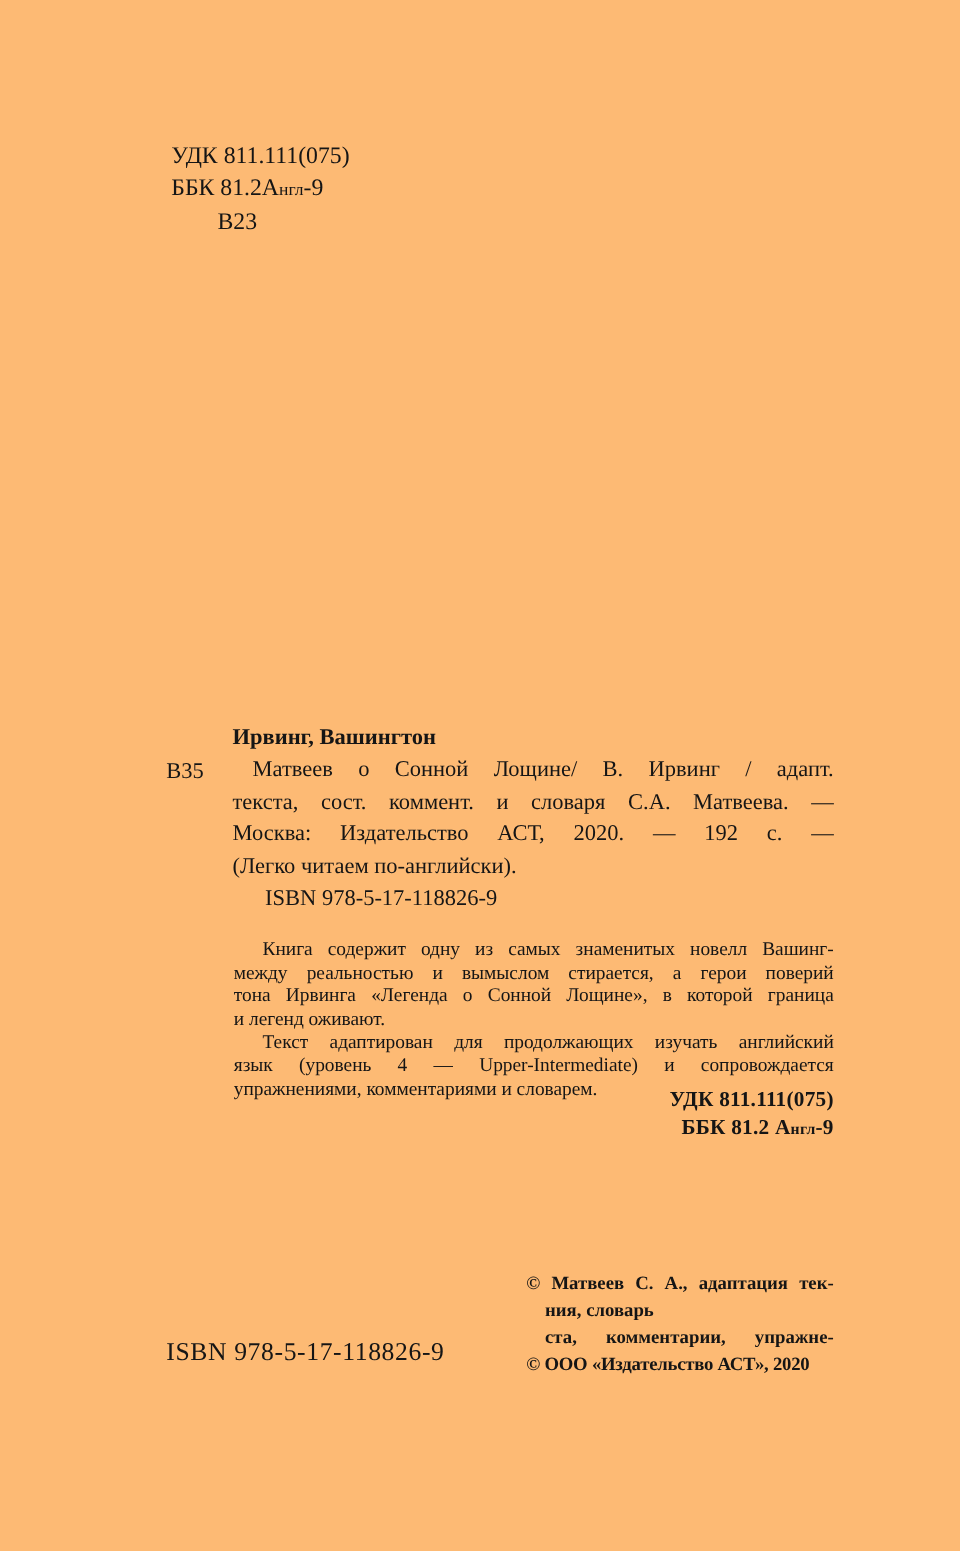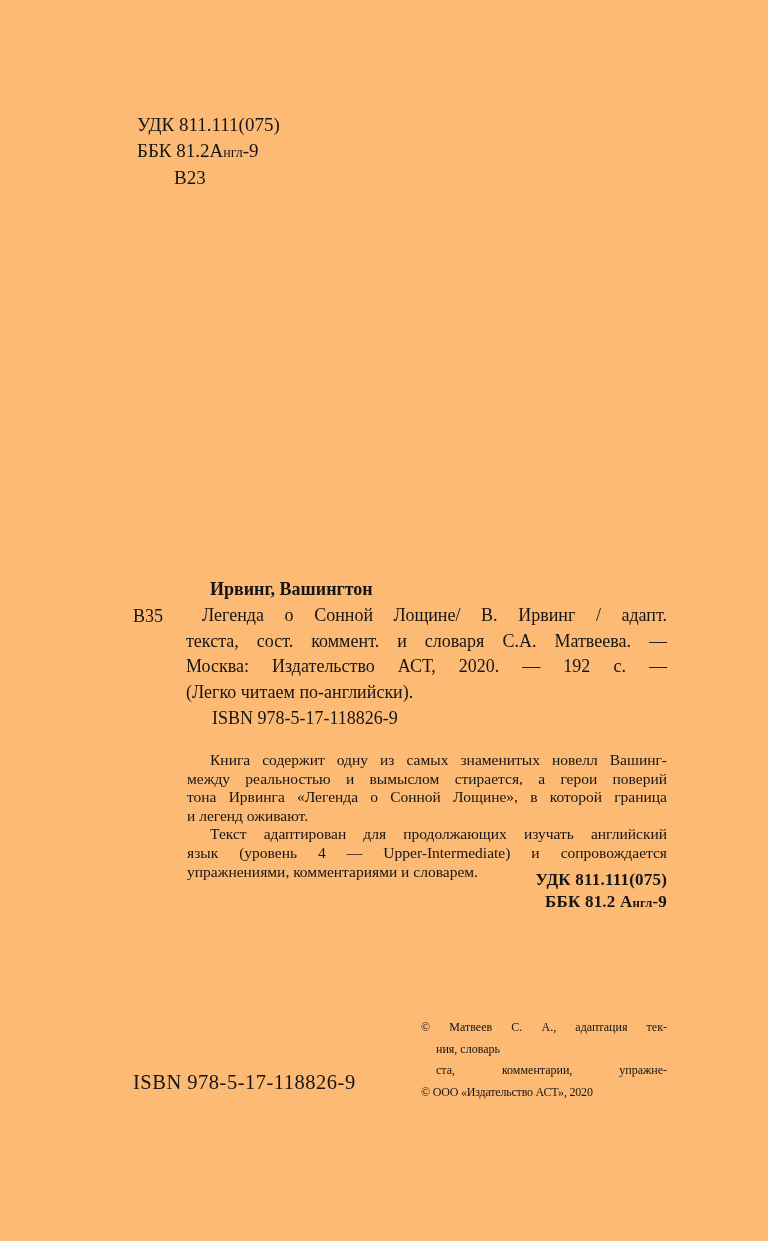--- a/index.html
+++ b/index.html
@@ -45,21 +45,20 @@
   .card {
     position: absolute;
     left: 186px;
     top: 577px;
     width: 481px;
     font-size: 18px;
     line-height: 25.8px;
   }
   .card .heading {
     font-weight: bold;
-    margin-left: 24px;
   }
   .card .first {
     text-indent: 16px;
   }
   .card .isbn-line {
     margin-left: 26px;
   }
   .annotation {
     position: absolute;
     left: 187px;
@@ -88,22 +87,23 @@
     top: 1071px;
     font-size: 20.5px;
     letter-spacing: 0.5px;
     white-space: nowrap;
   }
   .copyright {
     position: absolute;
     left: 421px;
     top: 1017px;
     width: 246px;
-    font-size: 12px;
+    font-size: 15px;
     line-height: 21.5px;
+    font-weight: bold;
   }
   .copyright .hang {
     margin-left: 15px;
   }
   .copyright .tight {
     letter-spacing: -0.2px;
     white-space: nowrap;
   }
 </style>
 </head>
@@ -114,21 +114,21 @@
   <div class="codes-top">
     <div>УДК 811.111(075)</div>
     <div><span>ББК 81.2А</span><span class="sm">нгл</span><span>-9</span></div>
     <div class="sign">В23</div>
   </div>
 
   <div class="entry-code">В35</div>
 
   <div class="card">
     <div class="heading">Ирвинг, Вашингтон</div>
-    <div class="first j">Легенда о Сонной Лощине/ В. Ирвинг / адапт.</div>
+    <div class="first j">Матвеев о Сонной Лощине/ В. Ирвинг / адапт.</div>
     <div class="j">текста, сост. коммент. и словаря С.А. Матвеева. —</div>
     <div class="j">Москва: Издательство АСТ, 2020. — 192 с. —</div>
     <div>(Легко читаем по-английски).</div>
     <div class="isbn-line">ISBN 978-5-17-118826-9</div>
   </div>
 
   <div class="annotation">
     <div class="first j">Книга содержит одну из самых знаменитых новелл Вашинг-</div>
     <div class="j">между реальностью и вымыслом стирается, а герои поверий</div>
     <div class="j">тона Ирвинга «Легенда о Сонной Лощине», в которой граница</div>

